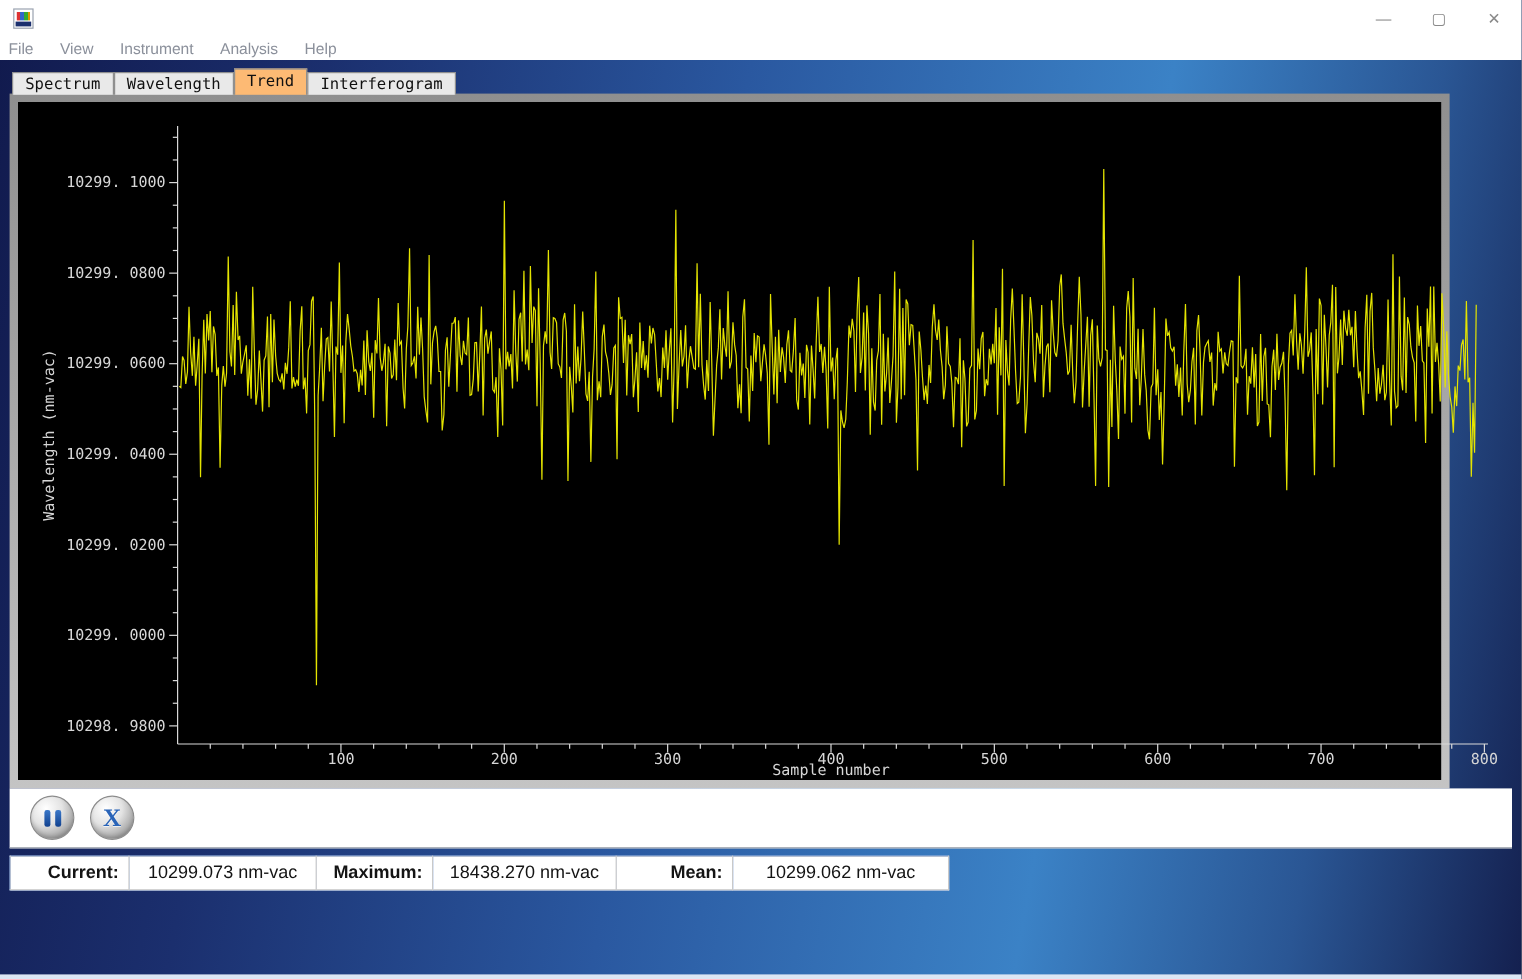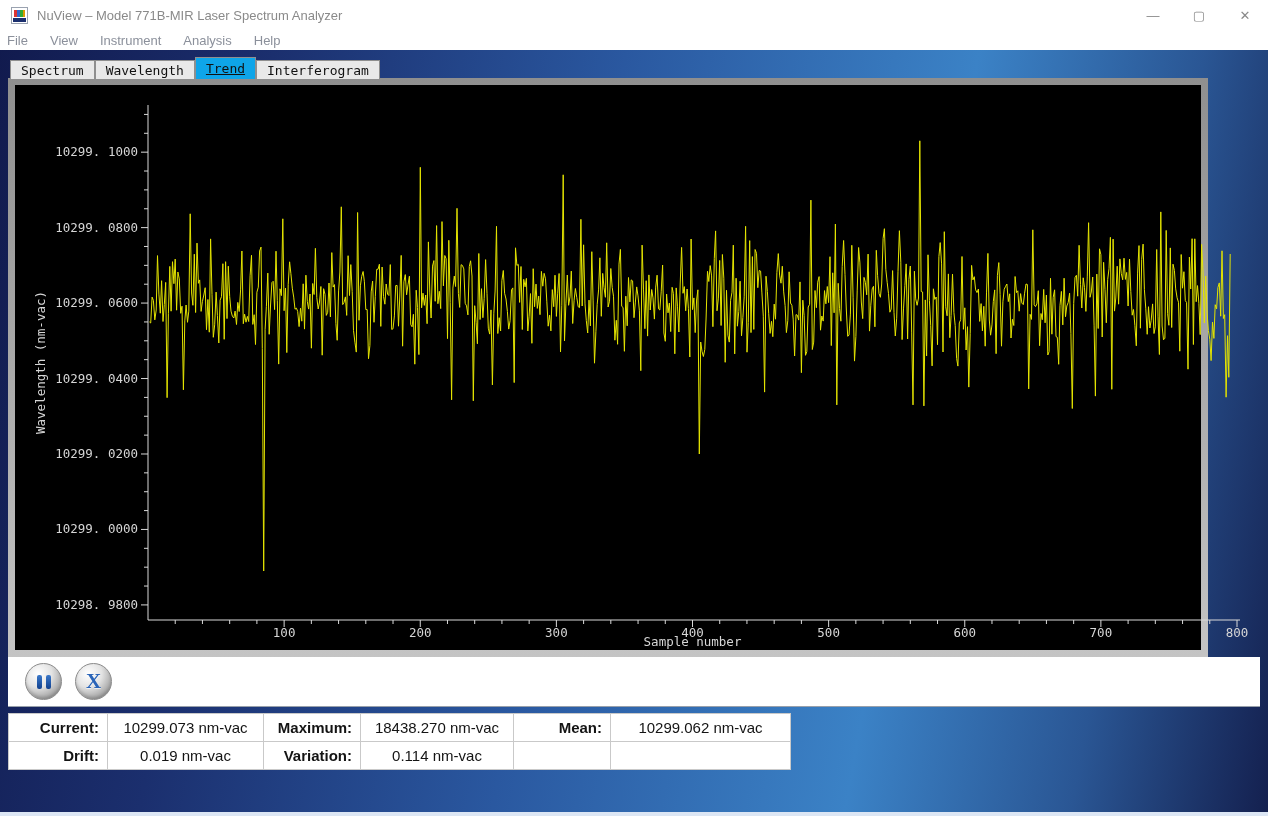--- a/index.html
+++ b/index.html
@@ -19,21 +19,21 @@
   .title-text { margin-left:9px; font-size:13px; color:#8a8a8a; }
   .win-controls { position:absolute; right:0; top:0; height:30px; display:flex; }
   .win-btn { width:46px; height:30px; display:flex; align-items:center; justify-content:center; color:#8a8a8a; font-size:13px; cursor:default; }
   
   .menubar { position:absolute; left:0; top:30px; width:1268px; height:20px; background:#ffffff; display:flex; align-items:center; padding-left:7px; }
   .menu-item { font-size:13px; color:#8b909b; margin-right:22px; }
   
   .tabbar { position:absolute; left:10px; top:57px; height:22px; display:flex; align-items:flex-end; z-index:3; }
   .tab { height:19px; padding:0 10px; background:#e9e9e9; border:1px solid #8f8f8f; border-bottom:none;
     font-family:"DejaVu Sans Mono", monospace; font-size:13px; color:#111; display:flex; align-items:center; }
-  .tab.active { height:22px; background:#0ea5e9; position:relative; z-index:4;text-decoration:underline; }
+  .tab.active { height:22px; background:#fdba74; position:relative; z-index:4; }
   
   .chart-frame { position:absolute; left:8px; top:78px; width:1200px; height:579px;
     background: linear-gradient(#8f8f8f,#c4c4c4); padding:7px; }
   .plot-black { width:100%; height:100%; background:#000; position:relative; }
   .plot-black svg { position:absolute; left:0; top:0; }
   
   .button-row { position:absolute; left:8px; top:657px; width:1252px; height:50px; background:#ffffff;
     border-bottom:1px solid #98a0ab; display:flex; align-items:center; }
   .round-btn { width:37px; height:37px; border-radius:50%; border:1px solid #8b8b8b;
     background: radial-gradient(circle at 35% 28%, #ffffff 0%, #e3e3e3 40%, #9e9e9e 78%, #cfcfcf 100%);
@@ -59,21 +59,20 @@
 </head>
 <body>
 
 <div class="corner-artifact"></div>
 
 <div class="titlebar">
   <div class="app-icon">
     <div class="scribble"></div>
     <div class="brandbar"></div>
   </div>
-  <div class="title-text">NuView – Model 771B-MIR Laser Spectrum Analyzer</div>
   <div class="win-controls">
     <div class="win-btn">—</div>
     <div class="win-btn">▢</div>
     <div class="win-btn">✕</div>
   </div>
 </div>
 
 <div class="menubar">
   <span class="menu-item">File</span>
   <span class="menu-item">View</span>
@@ -198,24 +197,16 @@
 <table class="stats">
   <tbody>
       <tr>
     <td class="lbl c1">Current:</td>
     <td class="val c2">10299.073 nm-vac</td>
     <td class="lbl c3">Maximum:</td>
     <td class="val c4">18438.270 nm-vac</td>
     <td class="lbl c5">Mean:</td>
     <td class="val c6">10299.062 nm-vac</td>
   </tr>
-  <tr>
-    <td class="lbl c1">Drift:</td>
-    <td class="val c2">0.019 nm-vac</td>
-    <td class="lbl c3">Variation:</td>
-    <td class="val c4">0.114 nm-vac</td>
-    <td class="lbl c5"></td>
-    <td class="val c6"></td>
-  </tr>
 </tbody>
   </table>
 
 <div class="bottom-strip"></div>
 
 </body></html>

